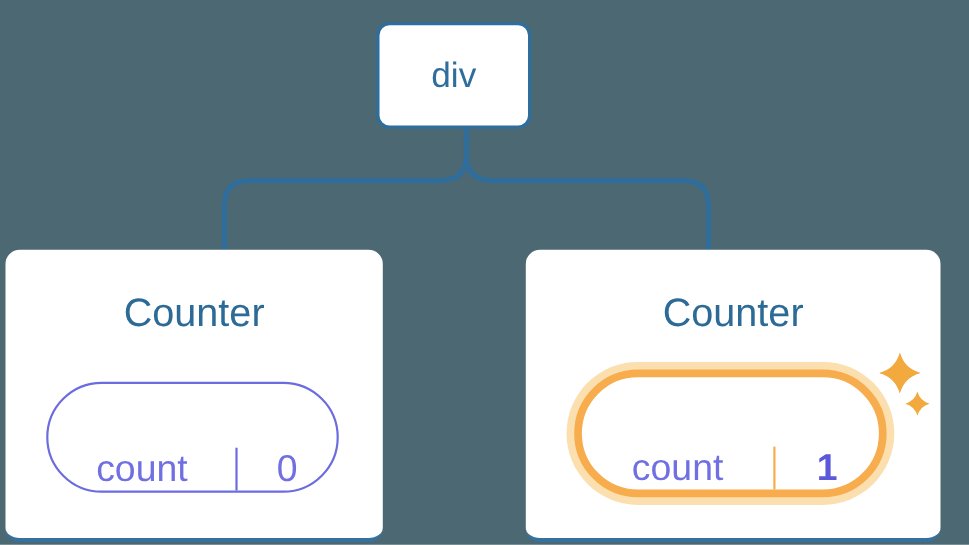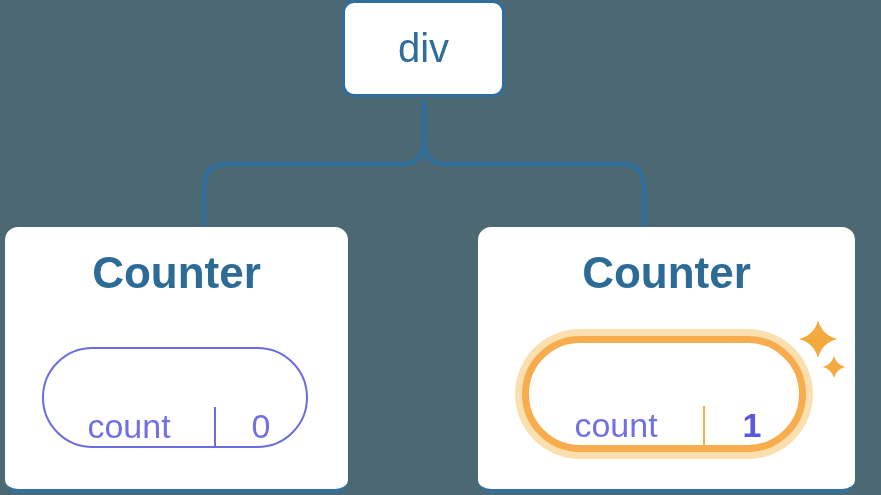--- a/index.html
+++ b/index.html
@@ -16,50 +16,50 @@
   }
   .connector {
     position: absolute;
     left: 0;
     top: 0;
     pointer-events: none;
   }
   .root-node {
     position: absolute;
     left: 342px;
-    top: 0;
-    width: 163px;
+    top: 20px;
+    width: 141px;
     height: 97px;
     box-sizing: border-box;
     background: #ffffff;
     border: 3.5px solid var(--blue, #2f6e9c);
     border-radius: 12px;
     display: flex;
     align-items: center;
     justify-content: center;
-    font-size: 40px;
+    font-size: 32px;
     font-weight: 500;
     color: var(--blue, #2f6e9c);
   }
   .card {
     position: absolute;
     top: 227px;
     height: 262px;
     background: #ffffff;
     border-bottom: 4px solid var(--card-bottom, #35719c);
     border-radius: 13px;
     box-sizing: content-box;
   }
   .card-left  { left: 5px;   width: 343px; }
   .card-right { left: 478px; width: 377px; }
   .card-title {
-    margin-top: 21px;
+    margin-top: 36px;
     text-align: center;
-    font-size: 44px;
-    font-weight: 700;
+    font-size: 36px;
+    font-weight: 400;
     color: var(--blue-dark, #2d6b97);
   }
   .pill {
     position: absolute;
     display: flex;
     align-items: flex-end;
     box-sizing: border-box;
     background: #ffffff;
   }
   .pill-plain {

